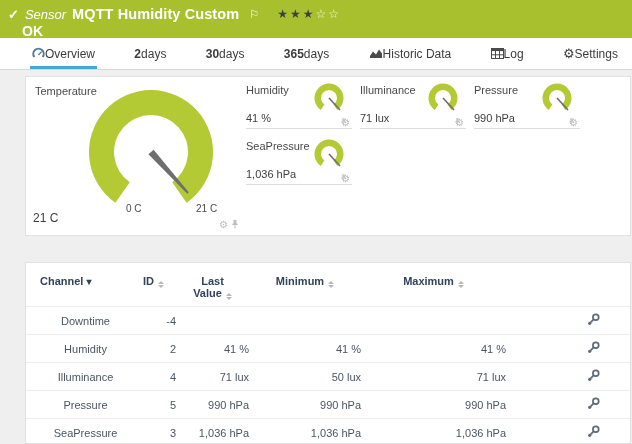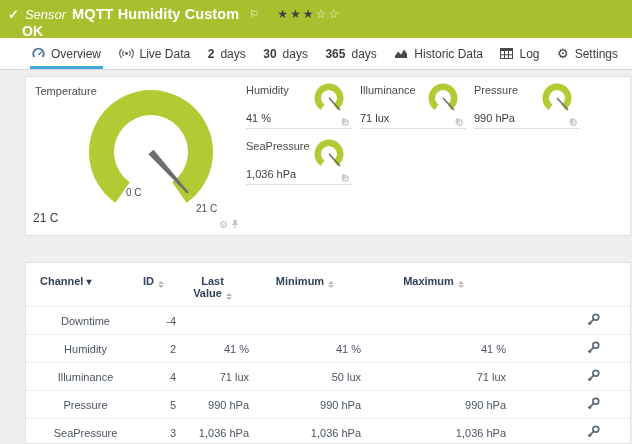--- a/index.html
+++ b/index.html
@@ -14,36 +14,36 @@
   .title { font-weight:bold; font-size:14.5px; letter-spacing:.1px; }
   .flag { font-size:11px; margin-left:4px; opacity:.95; cursor:pointer; }
   .stars { margin-left:12px; font-size:12px; letter-spacing:2px; cursor:pointer; }
   .star.f { color:#3d4146; }
   .star.e { color:#f2f6dd; }
   .ok { position:absolute; left:22px; top:23px; font-size:14px; font-weight:bold; }
 
   
   .tabbar { height:32px; background:#fff; border-bottom:1px solid #d8d8d8;
     display:flex; align-items:stretch; justify-content:space-between; padding:0 12px 0 30px; }
-  .tab { display:flex; align-items:center; gap:6px; font-size:12px; color:#3c3c3c; cursor:pointer; padding:12px 2px; }
+  .tab { display:flex; align-items:center; gap:0; font-size:12px; color:#3c3c3c; cursor:pointer; padding:12px 2px; }
   .tab.active { box-shadow:inset 0 -3px 0 #3fa9dc; }
   .tab .tnum { font-weight:bold; }
   .ticon { display:inline-flex; align-items:center; }
   .gear-glyph { font-size:13px; color:#3f3f3f; font-style:normal; }
 
   
   .content { padding:6px 12px 0 25px; }
   .panel { background:#fff; border:1px solid #e2e2e2; width:606px; }
 
   
   .gauges { height:160px; position:relative; margin-bottom:26px; }
   .g-title { font-size:11px; color:#4a4a4a; }
   .temp-title { position:absolute; left:9px; top:8px; }
   .big-gauge { position:absolute; left:50px; top:5px; }
-  .scale-min { position:absolute; left:100px; top:110px; font-size:10px; color:#4a4a4a; }
+  .scale-min { position:absolute; left:100px; top:126px; font-size:10px; color:#4a4a4a; }
   .scale-max { position:absolute; left:170px; top:126px; font-size:10px; color:#4a4a4a; }
   .big-value { position:absolute; left:7px; top:134px; font-size:12px; color:#3d3d3d; }
   .temp-icons { position:absolute; left:193px; top:142px; }
   .g-icons { display:inline-flex; align-items:center; gap:3px; color:#bdbdbd; cursor:pointer; }
   .g-icons .gear-sm { font-size:10px; color:#bdbdbd; font-style:normal; }
 
   .mini-grid { position:absolute; left:220px; top:4px; display:grid;
     grid-template-columns:repeat(3,106px); grid-auto-rows:48px; column-gap:8px; row-gap:8px; }
   .mini-cell { position:relative; border-bottom:1px solid #dedede; }
   .mini-cell .g-title { position:absolute; left:0; top:3px; }
@@ -91,32 +91,20 @@
   <div class="tab active">
     <span class="ticon">
       <svg width="13" height="13" viewBox="0 0 13 13">
           <path d="M2.3,10 A5.2,5.2 0 1 1 10.7,10" fill="none" stroke="#4f7b9b" stroke-width="2"></path>
           <line x1="6.5" y1="8" x2="9.6" y2="4.6" stroke="#4f7b9b" stroke-width="1.4"></line>
         </svg>
     </span>
     <span class="tlabel">Overview</span>
   </div>
   <div class="tab">
-    <span class="ticon">
-      <svg width="15" height="11" viewBox="0 0 15 11">
-          <circle cx="7.5" cy="5.5" r="1.4" fill="#555"></circle>
-          <path d="M4.8,3 a3.4,3.4 0 0 0 0,5" fill="none" stroke="#555" stroke-width="1.1"></path>
-          <path d="M10.2,3 a3.4,3.4 0 0 1 0,5" fill="none" stroke="#555" stroke-width="1.1"></path>
-          <path d="M2.6,1 a6.2,6.2 0 0 0 0,9" fill="none" stroke="#555" stroke-width="1.1"></path>
-          <path d="M12.4,1 a6.2,6.2 0 0 1 0,9" fill="none" stroke="#555" stroke-width="1.1"></path>
-        </svg>
-    </span>
-    <span class="tlabel">Live Data</span>
-  </div>
-  <div class="tab">
     <span class="tnum">2</span>
     <span class="tlabel">days</span>
   </div>
   <div class="tab">
     <span class="tnum">30</span>
     <span class="tlabel">days</span>
   </div>
   <div class="tab">
     <span class="tnum">365</span>
     <span class="tlabel">days</span>

